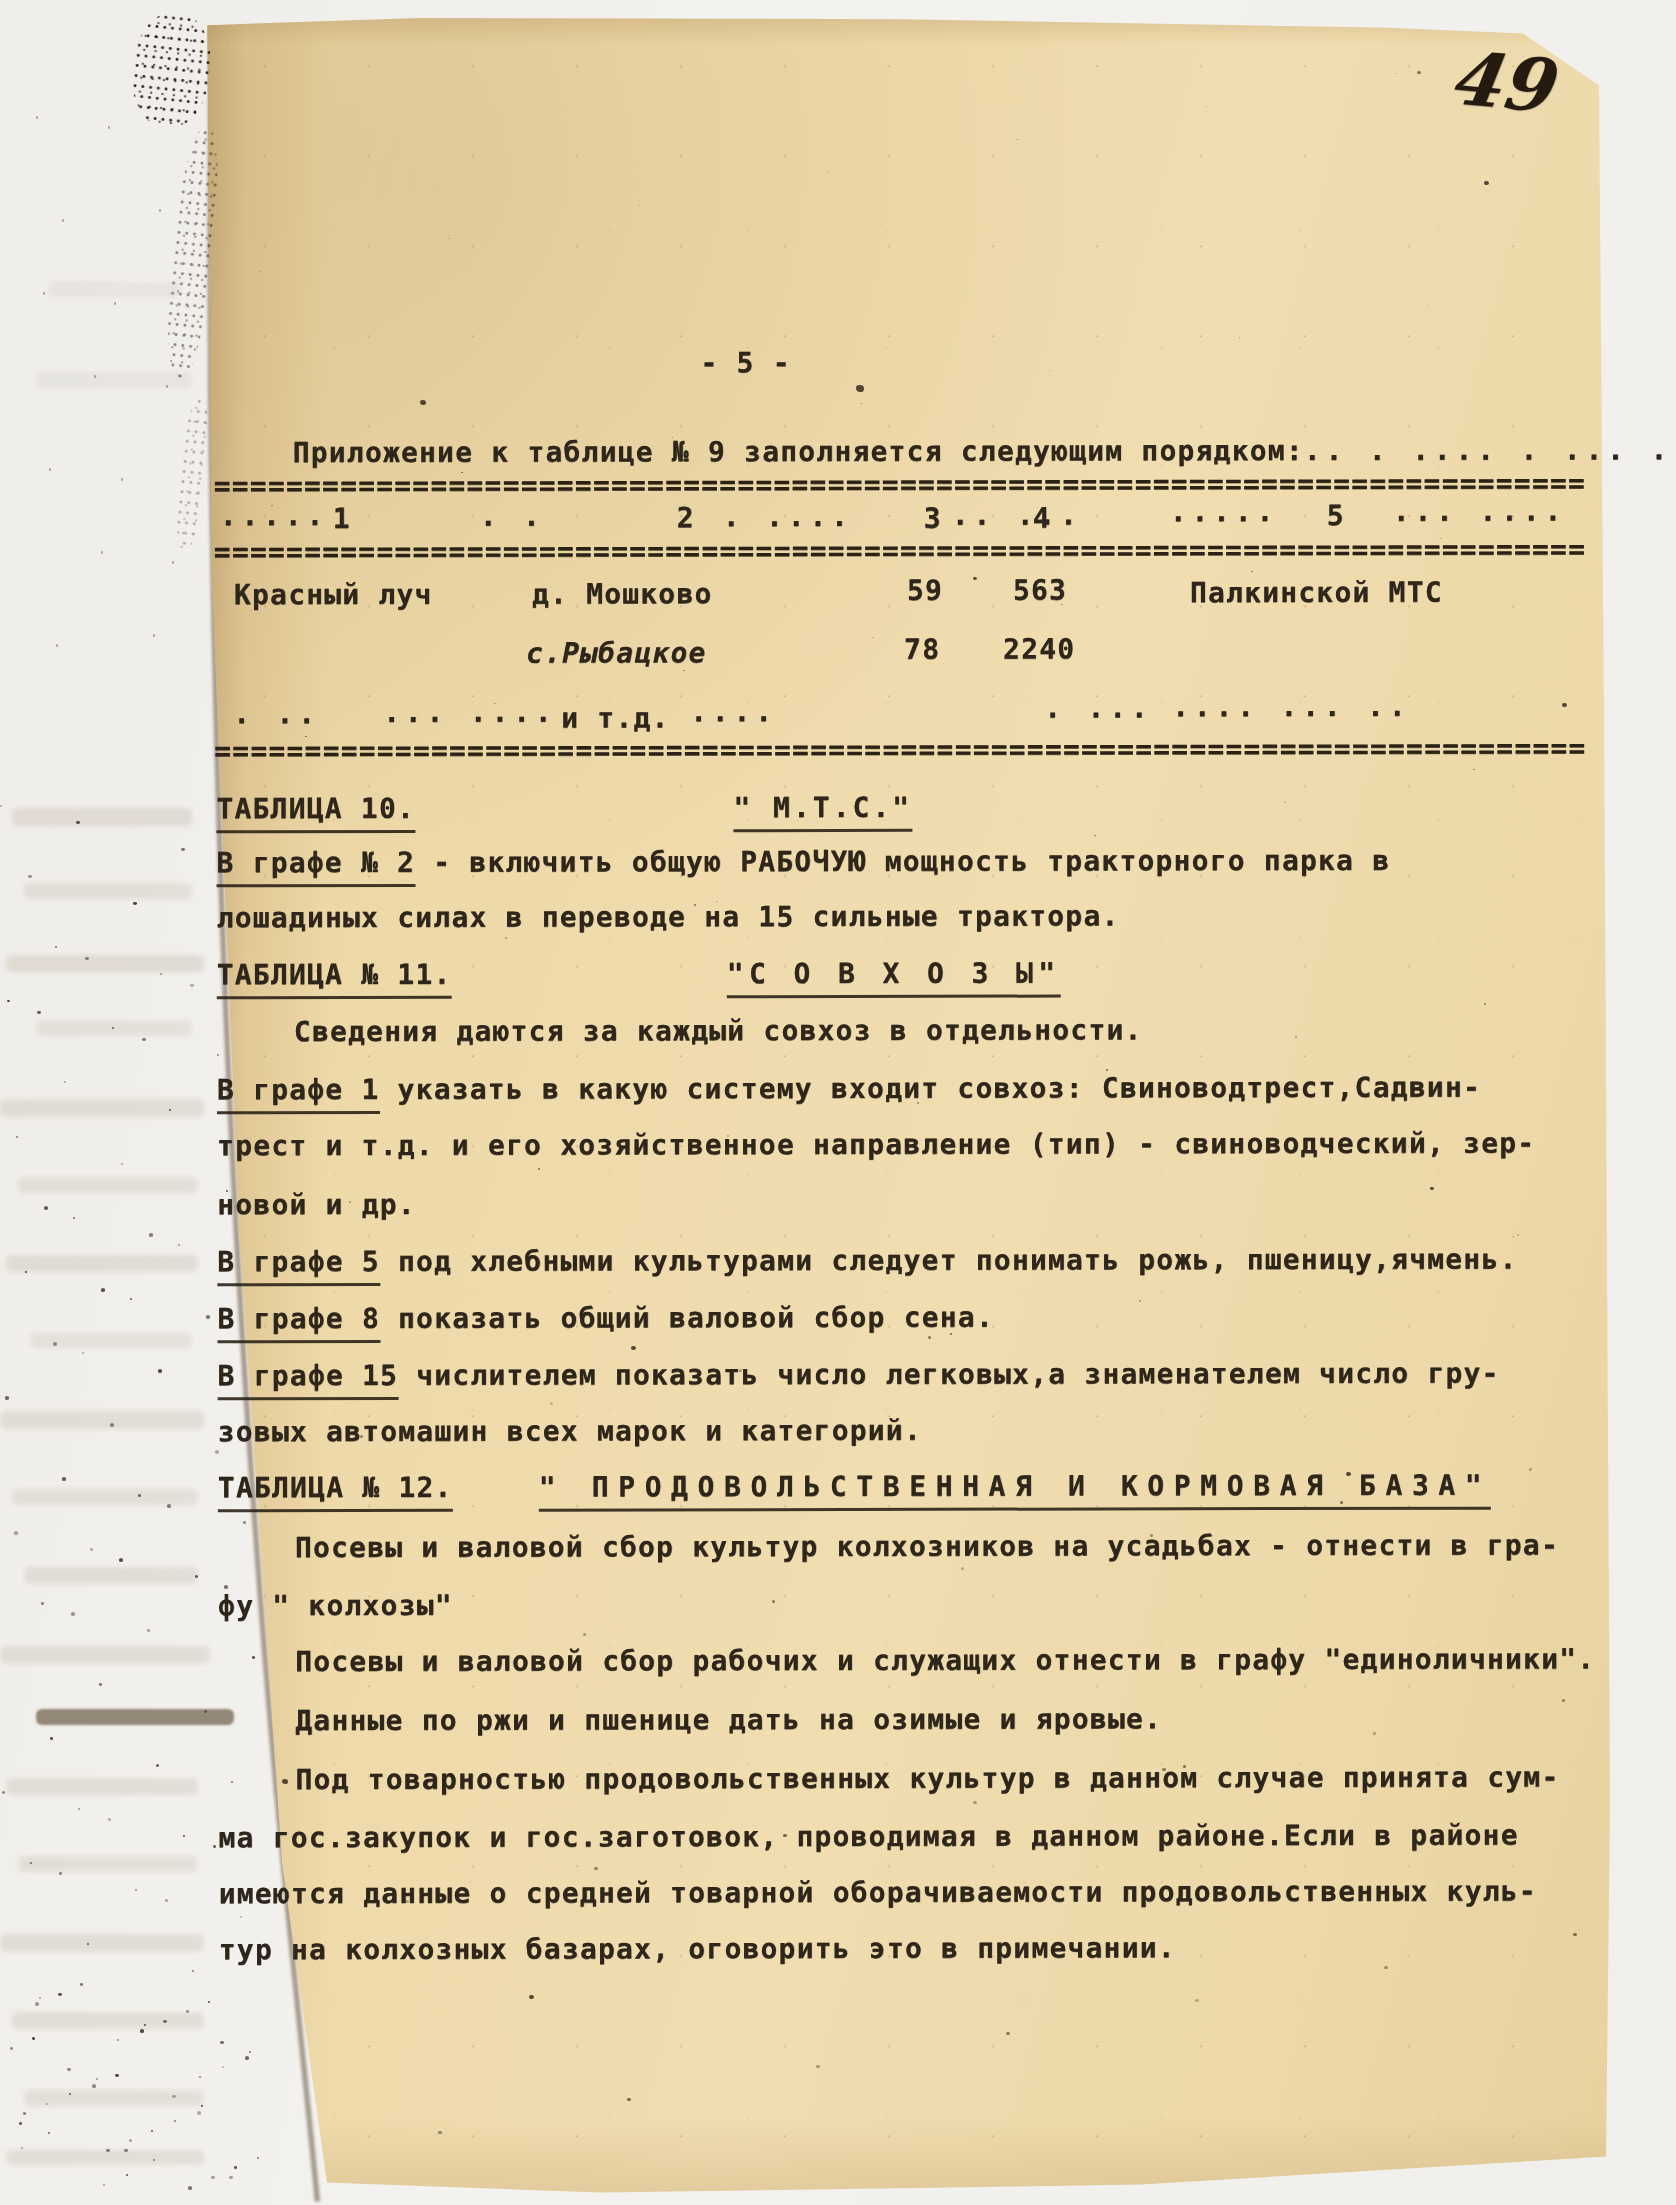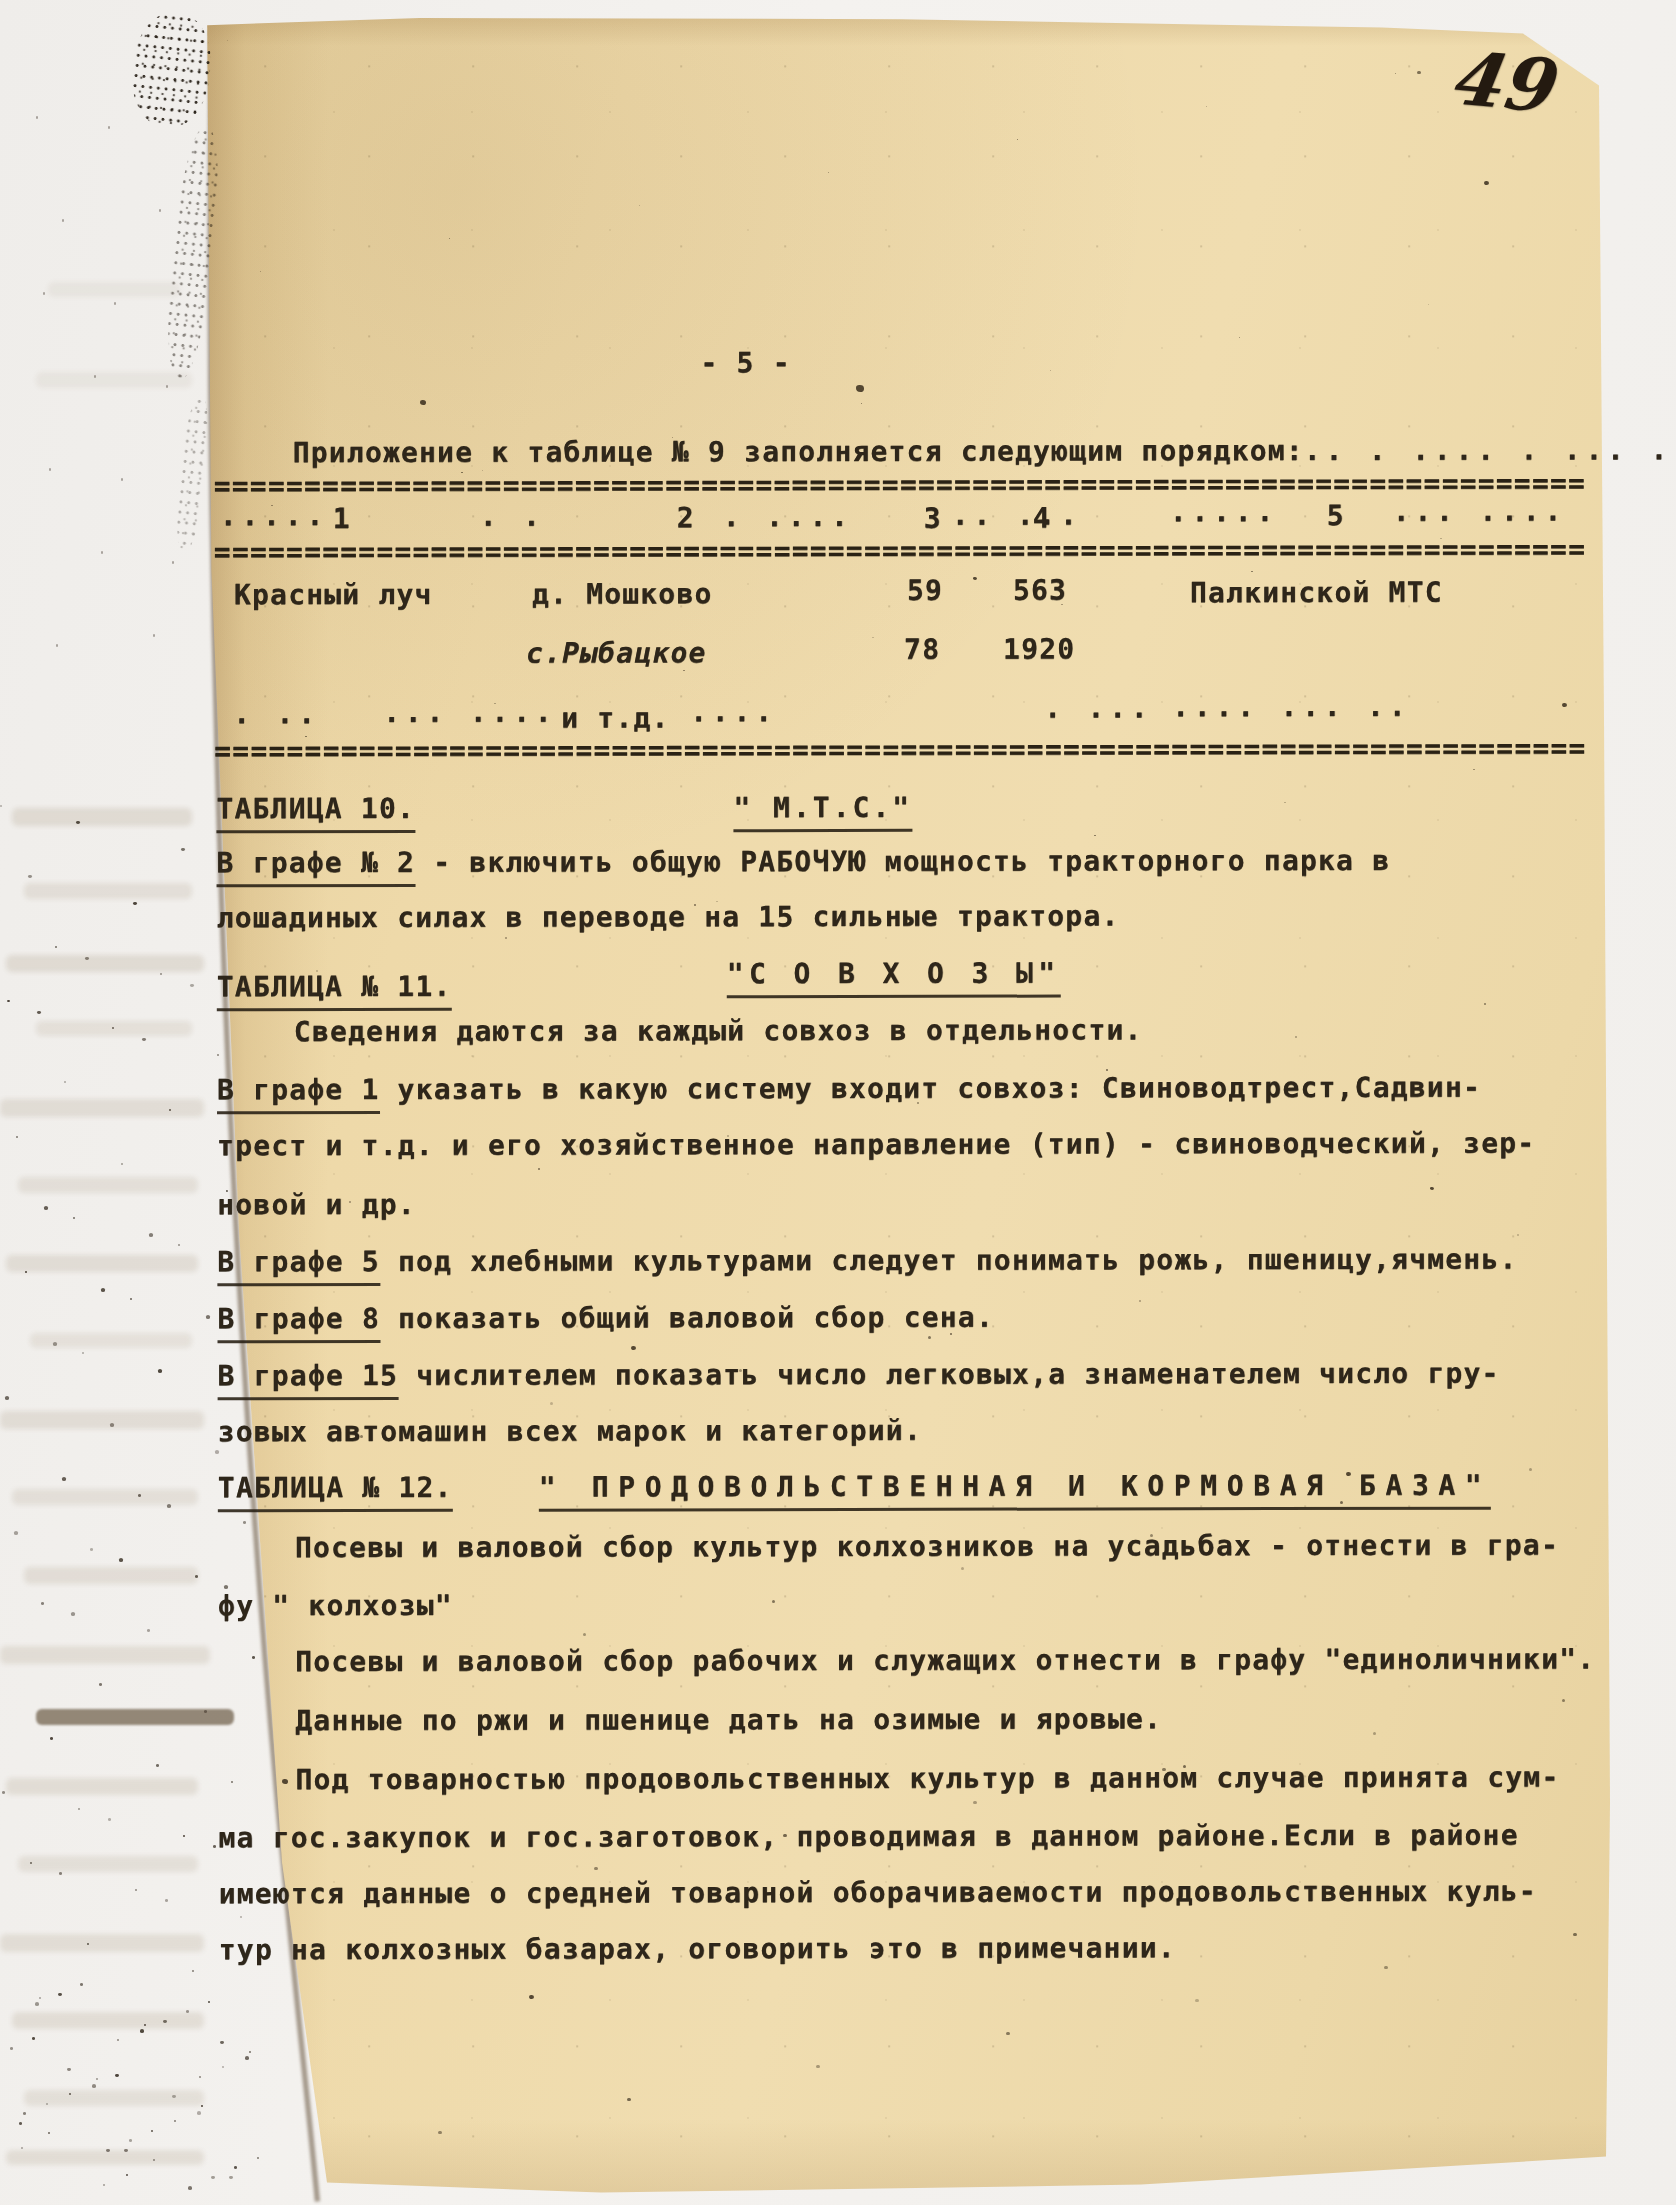--- a/index.html
+++ b/index.html
@@ -331,33 +331,33 @@
     <div class="line" style="left: 1034px; top: 503px;"><span>4</span></div>
     <div class="line" style="left: 1328px; top: 501px;"><span>5</span></div>
     <div class="line" style="left: 215px; top: 535px;"><span class="sep">============================================================================</span></div>
     <div class="line" style="left: 235px; top: 578px;"><span>Красный луч</span></div>
     <div class="line" style="left: 533px; top: 578px;"><span>д. Мошково</span></div>
     <div class="line" style="left: 908px; top: 575px;"><span>59</span></div>
     <div class="line" style="left: 1014px; top: 575px;"><span>563</span></div>
     <div class="line" style="left: 1191px; top: 578px;"><span>Палкинской МТС</span></div>
     <div class="line" style="left: 527px; top: 637px; font-style: italic;"><span>с.Рыбацкое</span></div>
     <div class="line" style="left: 905px; top: 634px;"><span>78</span></div>
-    <div class="line" style="left: 1004px; top: 634px;"><span>1920</span></div>
+    <div class="line" style="left: 1004px; top: 634px;"><span>2240</span></div>
     <div class="line" style="left: 234px; top: 697px;"><span class="dots">. ..</span></div>
     <div class="line" style="left: 384px; top: 696px;"><span class="dots">... ....</span></div>
     <div class="line" style="left: 562px; top: 702px;"><span>и т.д.</span></div>
     <div class="line" style="left: 691px; top: 696px;"><span class="dots">....</span></div>
     <div class="line" style="left: 1045px; top: 693px;"><span class="dots">. ...</span></div>
     <div class="line" style="left: 1173px; top: 692px;"><span class="dots">.... ... ..</span></div>
     <div class="line" style="left: 215px; top: 734px;"><span class="sep">============================================================================</span></div>
     <div class="line" style="left: 217px; top: 792px;"><span class="u">ТАБЛИЦА 10.</span></div>
     <div class="line" style="left: 734px; top: 792px;"><span class="u sp1">" М.Т.С."</span></div>
     <div class="line" style="left: 217px; top: 846px;"><span class="u">В графе № 2</span><span> - включить общую РАБОЧУЮ мощность тракторного парка в</span></div>
     <div class="line" style="left: 217px; top: 901px;"><span>лошадиных силах в переводе на 15 сильные трактора.</span></div>
-    <div class="line" style="left: 217px; top: 958px; margin-top: 12px;"><span class="u">ТАБЛИЦА № 11.</span></div>
+    <div class="line" style="left: 217px; top: 958px;"><span class="u">ТАБЛИЦА № 11.</span></div>
     <div class="line" style="left: 727px; top: 958px;"><span class="u sp2">"С О В Х О З Ы"</span></div>
     <div class="line" style="left: 294px; top: 1015px;"><span>Сведения даются за каждый совхоз в отдельности.</span></div>
     <div class="line" style="left: 217px; top: 1073px;"><span class="u">В графе 1</span><span> указать в какую систему входит совхоз: Свиноводтрест,Садвин-</span></div>
     <div class="line" style="left: 217px; top: 1129px;"><span>трест и т.д. и его хозяйственное направление (тип) - свиноводческий, зер-</span></div>
     <div class="line" style="left: 217px; top: 1188px;"><span>новой и др.</span></div>
     <div class="line" style="left: 217px; top: 1245px;"><span class="u">В графе 5</span><span> под хлебными культурами следует понимать рожь, пшеницу,ячмень.</span></div>
     <div class="line" style="left: 217px; top: 1302px;"><span class="u">В графе 8</span><span> показать общий валовой сбор сена.</span></div>
     <div class="line" style="left: 217px; top: 1359px;"><span class="u">В графе 15</span><span> числителем показать число легковых,а знаменателем число гру-</span></div>
     <div class="line" style="left: 217px; top: 1415px;"><span>зовых автомашин всех марок и категорий.</span></div>
     <div class="line" style="left: 217px; top: 1471px;"><span class="u">ТАБЛИЦА № 12.</span></div>

